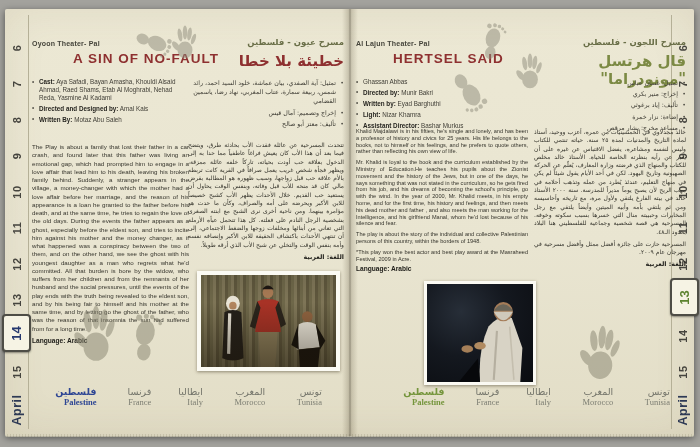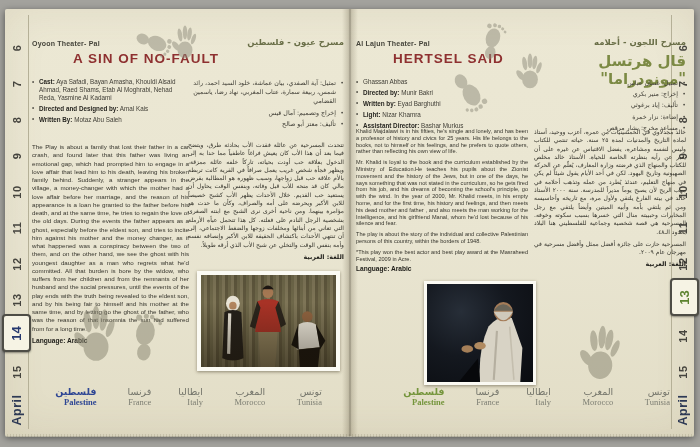--- a/index.html
+++ b/index.html
@@ -141,20 +141,21 @@
       </div>
     <div class="cal-slot cal-month" style="left:0;top:379px;height:44px;">
         <span>April</span>
       </div>
   </div>
 
   <div class="theater" style="left:26px;top:31px;">Oyoon Theater- Pal</div>
   <div class="title-en" style="left:26px;top:42px;">A SIN OF NO-FAULT</div>
 
   <div class="header-ar" style="left:180px;top:28px;width:158px;">مسرح عيون - فلسطين</div>
+  <div class="title-ar" style="left:178px;top:43px;width:160px;">خطيئة بلا خطا</div>
 
   <div class="credits" style="left:26px;top:69px;width:158px;">
     <div class="credit"><span class="bullet">•</span><b>Cast:</b> <span>Aya Safadi, Bayan Amasha, Khouldi Alsaid Ahmad, Raed Shams, Etab Al Moghrabi, Nehad Reda, Yasmine Al Kadami</span></div>
     <div class="credit"><span class="bullet">•</span><b>Directed and Designed by:</b> <span>Amal Kais</span></div>
     <div class="credit"><span class="bullet">•</span><b>Written By:</b> <span>Motaz Abu Saleh</span></div>
   </div>
 
   <div class="credits-ar" style="left:180px;top:69px;width:158px;">
     <div class="credit-ar"><span class="bullet">•</span><span>تمثيل: آية الصفدي، بيان عماشة، خلود السيد احمد، رائد شمس، ربيعة سمارة، عتاب المغربي، نهاد رضا، ياسمين القضامي</span></div>
     <div class="credit-ar"><span class="bullet">•</span><span>إخراج وتصميم: آمال قيس</span></div>
@@ -273,21 +274,21 @@
         <span>15</span>
       </div>
     <div class="cal-slot cal-month" style="left:322px;top:379px;height:44px;">
         <span>April</span>
       </div>
   </div>
 
   <div class="theater" style="left:6px;top:31px;">Al Lajun Theater- Pal</div>
   <div class="title-en" style="left:2px;top:42px;">HERTSEL SAID</div>
 
-  <div class="header-ar" style="left:180px;top:28px;width:156px;">مسرح اللجون - أحلامه</div>
+  <div class="header-ar" style="left:180px;top:28px;width:156px;">مسرح اللجون - فلسطين</div>
   <div class="title-ar green" style="left:176px;top:43px;width:160px;">قال هرتسل "مونودراما"</div>
 
   <div class="credits" style="left:6px;top:69px;width:165px;">
     <div class="credit"><span class="bullet">•</span><b></b> <span>Ghassan Abbas</span></div>
     <div class="credit"><span class="bullet">•</span><b>Directed by:</b> <span>Munir Bakri</span></div>
     <div class="credit"><span class="bullet">•</span><b>Written by:</b> <span>Eyad Barghuthi</span></div>
     <div class="credit"><span class="bullet">•</span><b>Light:</b> <span>Nizar Khamra</span></div>
     <div class="credit"><span class="bullet">•</span><b>Assistant Director:</b> <span>Bashar Murkus</span></div>
   </div>
 

